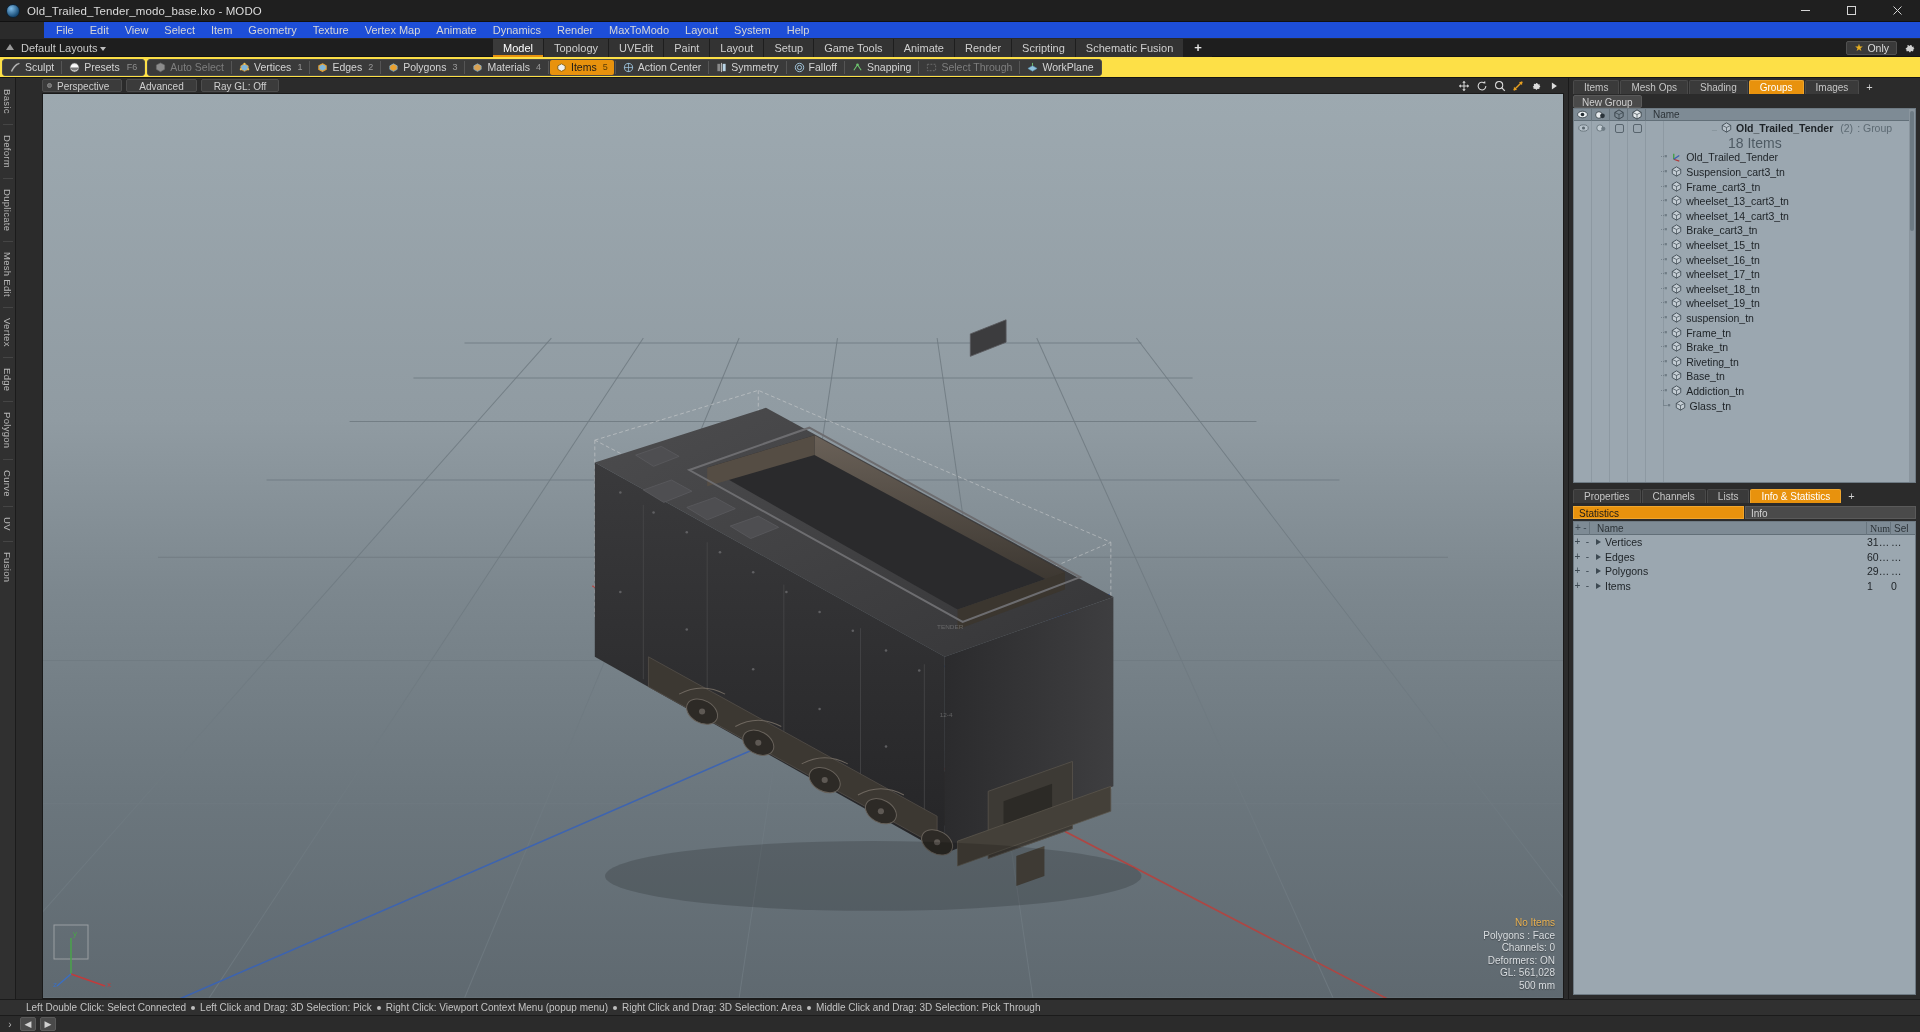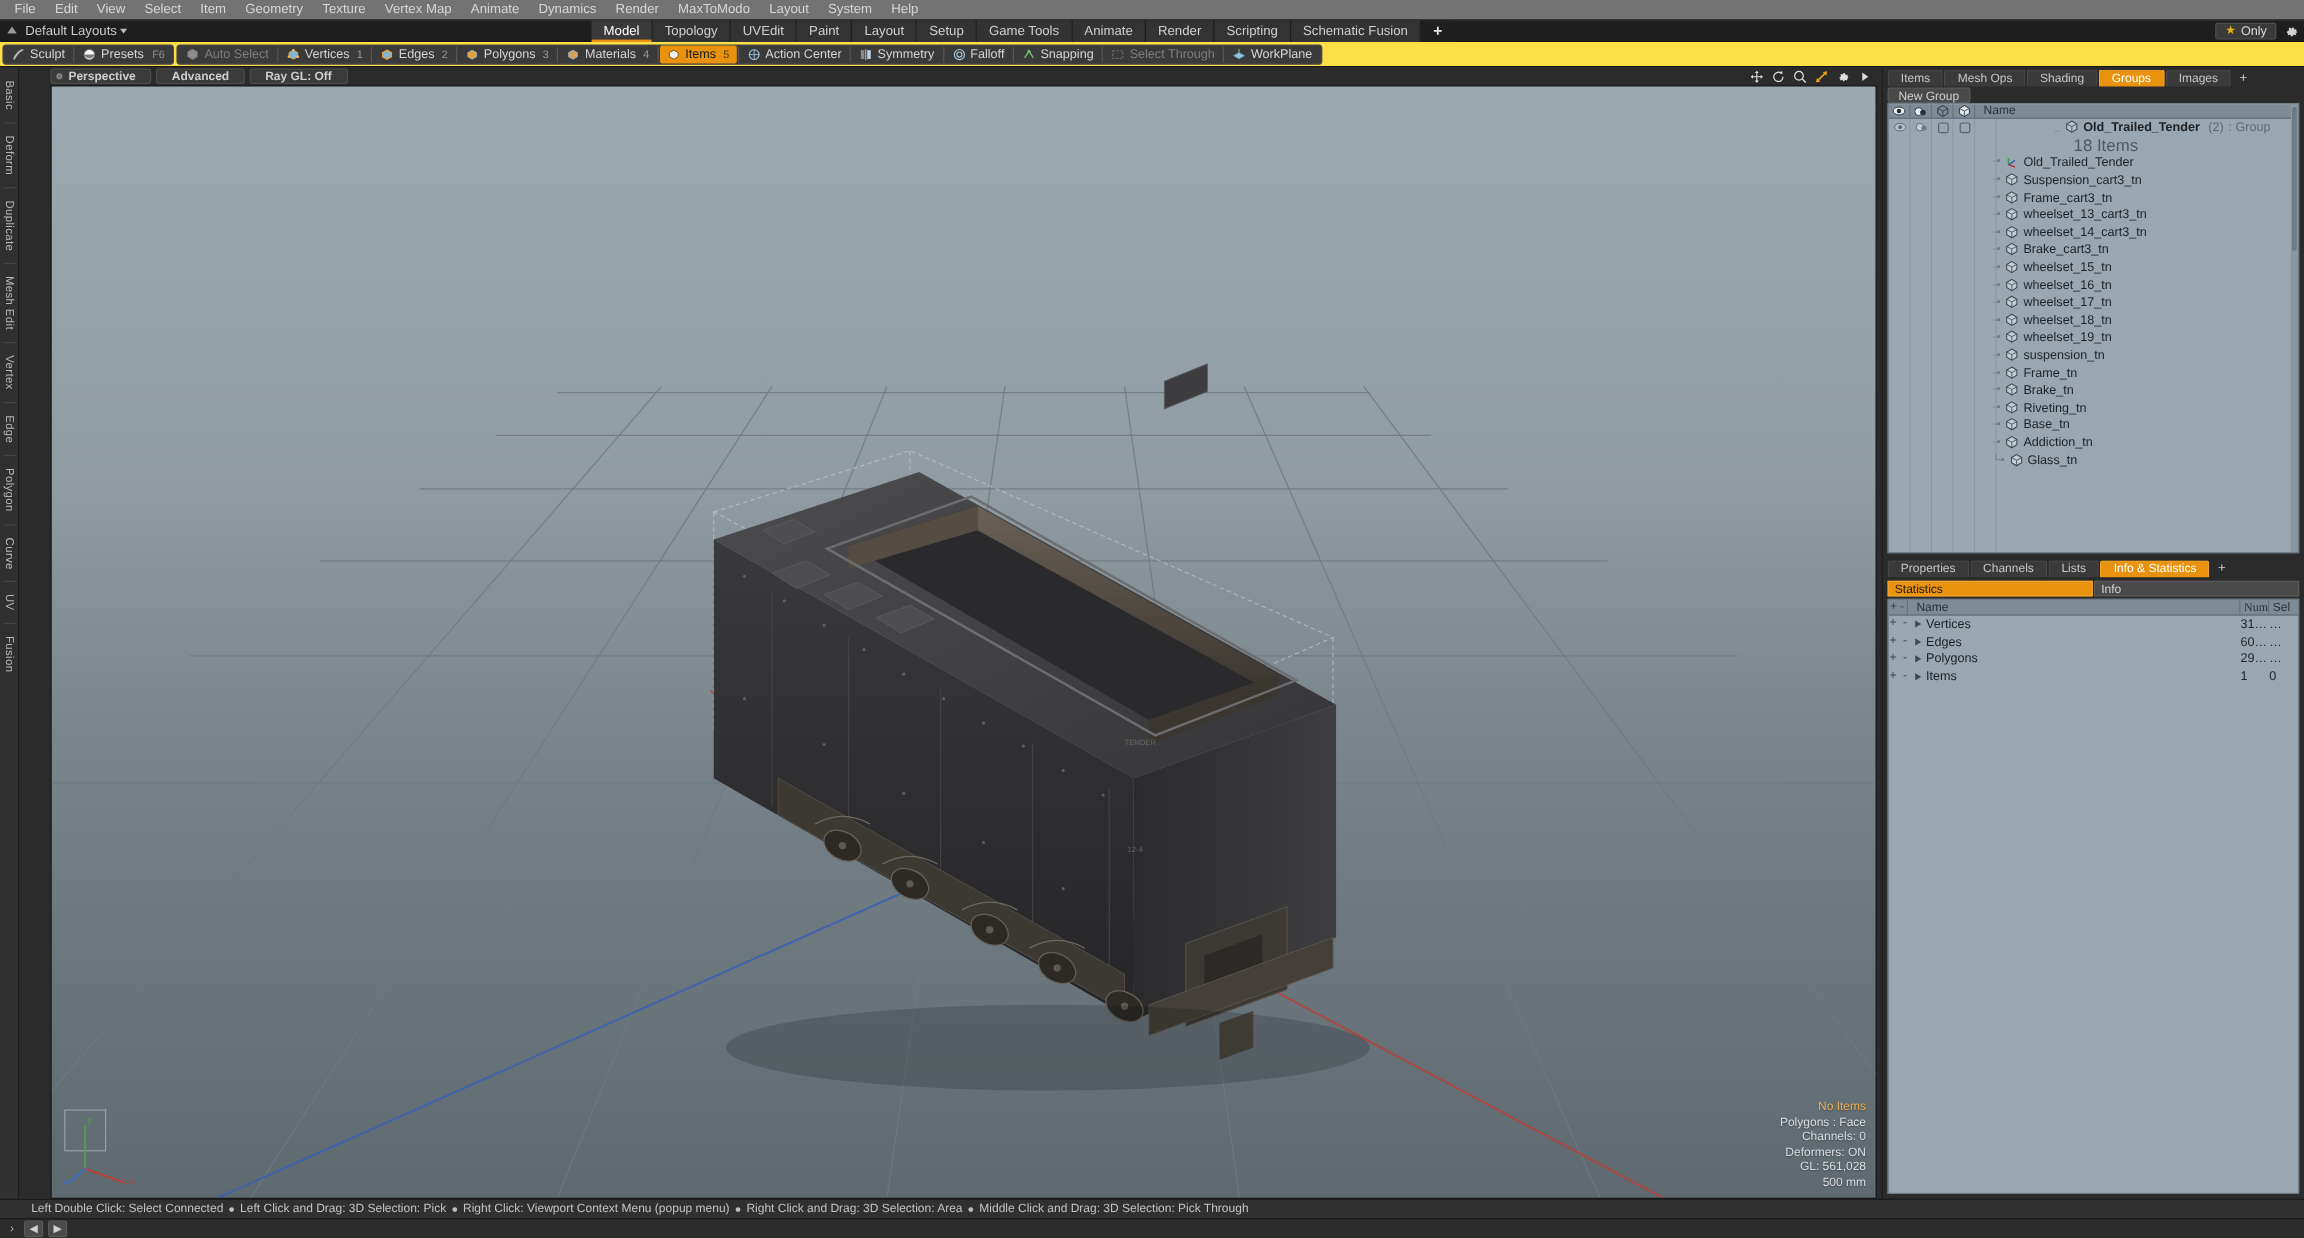--- a/index.html
+++ b/index.html
@@ -27,22 +27,22 @@
   .titlebar .tb-title { font-size:11.5px; color:#dcdcdc; letter-spacing:.1px;}
   .titlebar .tb-spacer{flex:1;}
   .wincontrols { display:flex; height:22px;}
   .wincontrols div {
     width:46px;height:22px;display:flex;align-items:center;justify-content:center;
     color:#d4d4d4; font-size:13px; line-height:1;
   }
 
   
   .menubar{
-    height:17px;flex:0 0 17px;background:#737373;display:flex;align-items:center;
-    padding-left:4px; border-bottom:1px solid #2a2a2a;
+    height:17px;flex:0 0 17px;background:#1d4ed8;display:flex;align-items:center;
+    padding-left:4px; border-bottom:1px solid #2a2a2a;margin-left:44px;
   }
   .menubar .mi{
     padding:0 8px; height:17px; line-height:17px; font-size:11px; color:#d6d6d6;
     white-space:nowrap; cursor:default;
   }
 
   
   .layoutbar{
     height:18px;flex:0 0 18px;background:#1e1e1e;display:flex;align-items:center;
     border-bottom:1px solid #141414; position:relative;
@@ -129,21 +129,21 @@
   .viewhdr{
     height:15px;flex:0 0 15px;display:flex;align-items:center;gap:0;
     background:#2b2b2b;padding-left:26px;position:relative;
   }
   .vh-dot{
     position:absolute;left:31px;top:5px;width:5px;height:5px;border-radius:50%;
     background:#6e6e6e;border:1px solid #8a8a8a;
   }
   .vh-tab{
     height:13px;line-height:13px;padding:0 12px 0 14px;font-size:10px;color:#cfcfcf;
-    background:#3b3b3b;border:1px solid #4d4d4d;border-radius:2px;margin-right:4px;cursor:default;font-weight:bold;
+    background:#3b3b3b;border:1px solid #4d4d4d;border-radius:2px;margin-right:4px;cursor:default;
   }
   .vh-tab.plain{padding:0 12px;}
   .vh-icons{
     position:absolute;right:8px;top:0;height:15px;display:flex;align-items:center;gap:6px;
   }
   .vh-icons .vi{width:12px;height:12px;color:#d8d8d8;display:flex;align-items:center;justify-content:center;}
 
   .viewport{
     flex:1;margin:0 4px 0 26px;position:relative;overflow:hidden;
     border:1px solid #1a1a1a;
@@ -276,20 +276,43 @@
   .cmd-btn{
     width:16px;height:14px;background:#4a4a4a;border:1px solid #5a5a5a;border-radius:2px;
     display:flex;align-items:center;justify-content:center;font-size:9px;color:#d0d0d0;
   }
 </style>
 </head>
 <body>
 
 <div id="app">
 
+  <div class="titlebar">
+    <div class="tb-icon"></div>
+    <div class="tb-title">Old_Trailed_Tender_modo_base.lxo - MODO</div>
+    <div class="tb-spacer"></div>
+    <div class="wincontrols">
+      <div>
+          <svg width="11" height="11" viewBox="0 0 11 11">
+            <line x1="1" y1="5.5" x2="10" y2="5.5" stroke="#d4d4d4" stroke-width="1"></line>
+          </svg>
+        </div>
+      <div>
+          <svg width="11" height="11" viewBox="0 0 11 11">
+            <rect x="1.5" y="1.5" width="8" height="8" fill="none" stroke="#d4d4d4" stroke-width="1"></rect>
+          </svg>
+        </div>
+      <div class="close">
+          <svg width="11" height="11" viewBox="0 0 11 11">
+            <line x1="1.5" y1="1.5" x2="9.5" y2="9.5" stroke="#d4d4d4" stroke-width="1"></line>
+            <line x1="9.5" y1="1.5" x2="1.5" y2="9.5" stroke="#d4d4d4" stroke-width="1"></line>
+          </svg>
+        </div>
+    </div>
+  </div>
 
   <div class="menubar" id="menubar">
       <div class="mi">File</div>
       <div class="mi">Edit</div>
       <div class="mi">View</div>
       <div class="mi">Select</div>
       <div class="mi">Item</div>
       <div class="mi">Geometry</div>
       <div class="mi">Texture</div>
       <div class="mi">Vertex Map</div>

